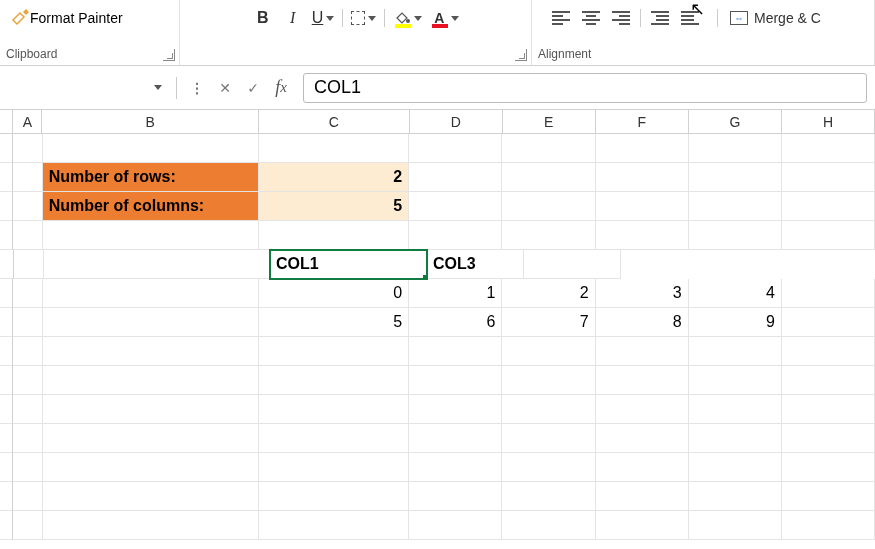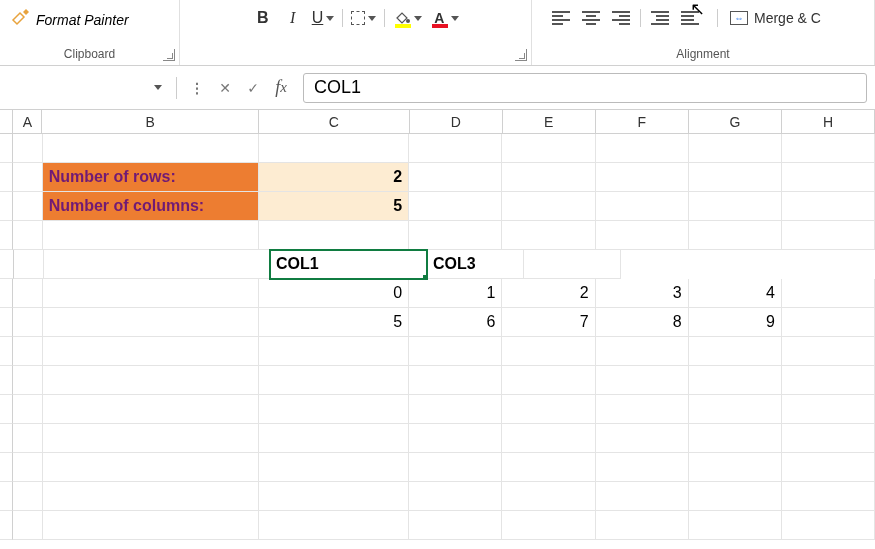--- a/index.html
+++ b/index.html
@@ -20,21 +20,20 @@
   }
   .ribbon-group {
     border-right: 1px solid #e0e0e0;
     display: flex;
     flex-direction: column;
     justify-content: space-between;
     padding: 0 6px 2px 6px;
     position: relative;
   }
   .ribbon-group-label {
-    text-align: center;
     font-size: 12px;
     color: #555;
     padding-bottom: 2px;
     position: relative;
   }
   .dlg-launch {
     position: absolute;
     right: 4px;
     bottom: 4px;
     width: 12px;
@@ -54,25 +53,23 @@
     border-bottom: 1px solid #888;
   }
   .group-content {
     display: flex;
     align-items: center;
     gap: 6px;
     height: 36px;
   }
   .format-painter {
     display: flex;
-    align-items: flex-end;
-    gap: 6px;
+    align-items: center;
     padding: 2px 4px;
     cursor: pointer;
-    font-style: italic;
   }
   .brush-icon {
     width: 20px;
     height: 20px;
     position: relative;
   }
   .brush-icon svg { width: 20px; height: 20px; }
   .font-controls, .align-controls { display: flex; gap: 8px; align-items: center; }
   .rb-btn {
     cursor: pointer;
@@ -175,21 +172,21 @@
   }
   .wB { width: 226px; }
   .wC { width: 157px; }
   .wD { width: 97px; }
   .wE { width: 97px; }
   .wF { width: 97px; }
   .wG { width: 97px; }
   .wH { width: 97px; }
   .ch.wA { width:30px;}
   .cell.wA { width:30px;}
-  .orange-bg { background:#ed7d31; color:#701a75; font-weight:600; }
+  .orange-bg { background:#ed7d31; color:#000000; font-weight:600; }
   .cream-bg { background:#fdecd2; text-align:right; font-weight:600; }
   .bold { font-weight:600; }
   .right { text-align:right; }
   .selected {
     outline: 2px solid #107c41;
     outline-offset: -1px;
     position: relative;
   }
   .selected::after{
     content:"";

